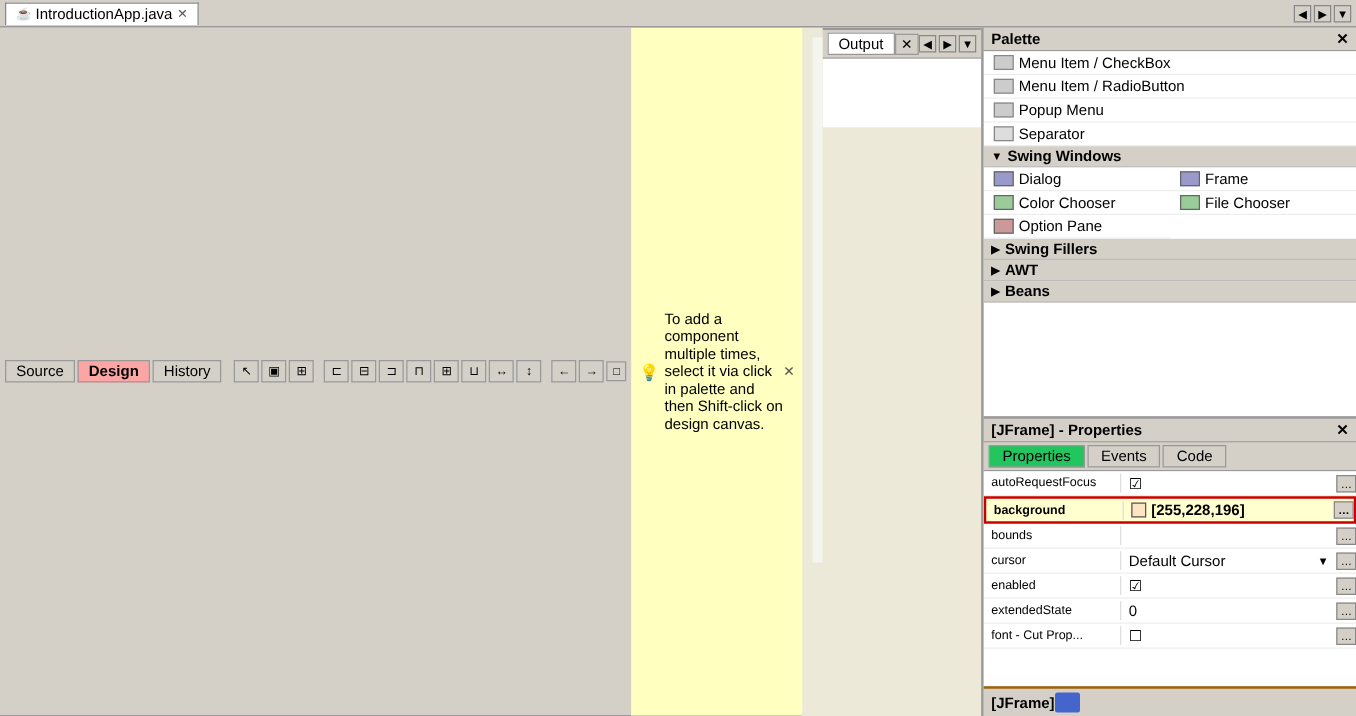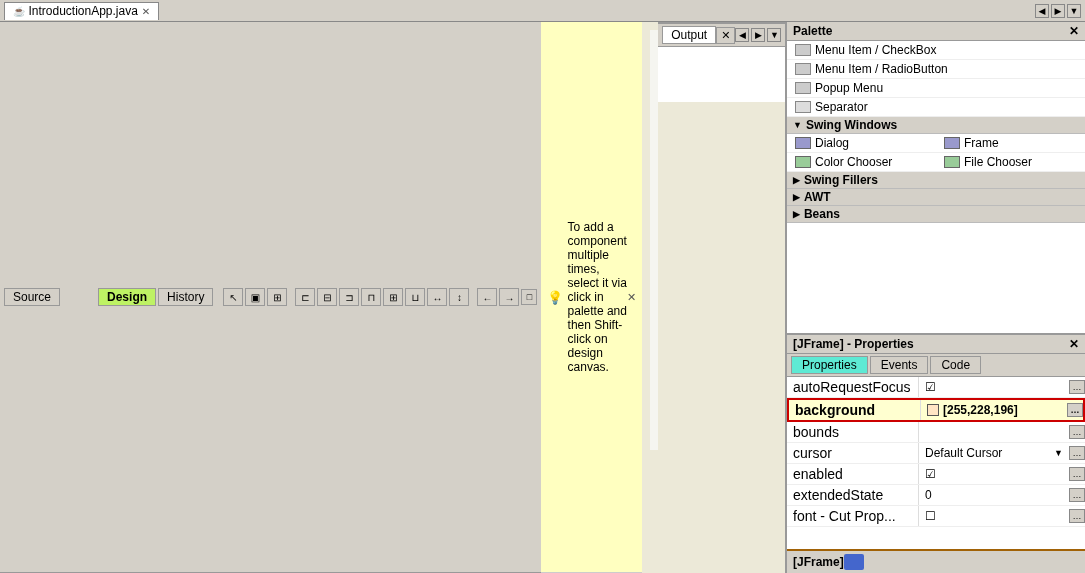--- a/index.html
+++ b/index.html
@@ -22,21 +22,21 @@
 
     
     .main-area { display: flex; flex: 1; overflow: hidden; }
 
     
     .editor-panel { flex: 1; display: flex; flex-direction: row; background: #ece9d8; overflow: hidden; }
 
     
     .editor-tabs { display: flex; align-items: center; background: #d4d0c8; border-bottom: 1px solid #999; padding: 2px 4px; gap: 2px; }
     .editor-tab { padding: 1px 8px; border: 1px solid #999; background: #d4d0c8; cursor: pointer; font-size: 11px; }
-    .editor-tab.active { background: #bef264; font-weight: bold; margin-left: 36px; }
+    .editor-tab.active { background: #fca5a5; font-weight: bold; }
     .toolbar { display: flex; align-items: center; gap: 2px; margin-left: 8px; }
     .tb-btn { width: 20px; height: 18px; background: #d4d0c8; border: 1px solid #999; display: flex; align-items: center; justify-content: center; font-size: 10px; cursor: pointer; }
     .tb-sep { width: 4px; }
     .tb-expand { margin-left: auto; width: 16px; height: 16px; background: #d4d0c8; border: 1px solid #999; display: flex; align-items: center; justify-content: center; font-size: 9px; cursor: pointer; }
 
     
     .info-bar { display: flex; align-items: center; background: #ffffc0; padding: 2px 6px; border-bottom: 1px solid #ccc; font-size: 11px; }
     .info-icon { color: #cc9900; margin-right: 4px; font-size: 13px; }
     .info-close { margin-left: auto; cursor: pointer; font-size: 11px; color: #555; }
 
@@ -67,25 +67,25 @@
     .palette-section-arrow { margin-right: 4px; font-size: 9px; }
     .palette-section-indent { background: #fff; }
     .palette-two-col { display: flex; }
     .palette-col { flex: 1; }
 
     
     .props-panel { height: 240px; background: #d4d0c8; border-top: 2px solid #999; display: flex; flex-direction: column; }
     .props-header { display: flex; align-items: flex-start; justify-content: space-between; padding: 2px 6px; border-bottom: 1px solid #999; font-size: 12px; font-weight: bold; gap: 16px; }
     .props-tabs { display: flex; gap: 2px; padding: 2px 4px; background: #d4d0c8; border-bottom: 1px solid #999; }
     .props-tab { padding: 1px 10px; border: 1px solid #999; background: #d4d0c8; cursor: pointer; font-size: 11px; }
-    .props-tab.active { background: #5eead4; }
+    .props-tab.active { background: #22c55e; }
     .props-table { flex: 1; overflow-y: auto; background: #fff; }
     .props-row { display: flex; align-items: center; border-bottom: 1px solid #eee; min-height: 20px; }
     .props-row.highlighted { background: #ffffd0; font-weight: bold; }
-    .props-key { width: 132px; padding: 2px 6px; font-size: 14px; border-right: 1px solid #ddd; flex-shrink: 0; }
+    .props-key { width: 110px; padding: 2px 6px; font-size: 10px; border-right: 1px solid #ddd; flex-shrink: 0; }
     .props-val { flex: 1; padding: 2px 6px; font-size: 11px; display: flex; align-items: center; gap: 4px; }
     .props-edit-btn { width: 16px; height: 14px; background: #d4d0c8; border: 1px solid #888; font-size: 9px; display: flex; align-items: center; justify-content: center; cursor: pointer; margin-left: auto; }
     .color-box { width: 12px; height: 12px; border: 1px solid #555; display: inline-block; }
     .checkbox-icon { font-size: 12px; }
     .props-bottom { background: #d4d0c8; padding: 3px 6px; border-top: 2px solid #a16207; font-size: 12px; font-weight: bold; display: flex; align-items: center; justify-content: flex-start; }
     .props-bottom-icon { width: 20px; height: 16px; background: #4466cc; border-radius: 2px; }
 
     
     .scroll-area { width: 16px; background: #d4d0c8; border-left: 1px solid #999; }
   </style>
@@ -271,20 +271,24 @@
       <div class="palette-two-col palette-section-indent">
         <div class="palette-col">
           <div class="palette-item">
             <div class="palette-item-icon" style="background:#9999cc; border:1px solid #666;"></div>
             <span>Dialog</span>
           </div>
           <div class="palette-item">
             <div class="palette-item-icon" style="background:#99cc99; border:1px solid #666;"></div>
             <span>Color Chooser</span>
           </div>
+          <div class="palette-item">
+            <div class="palette-item-icon" style="background:#cc9999; border:1px solid #666;"></div>
+            <span>Option Pane</span>
+          </div>
         </div>
         <div class="palette-col">
           <div class="palette-item">
             <div class="palette-item-icon" style="background:#9999cc; border:1px solid #666;"></div>
             <span>Frame</span>
           </div>
           <div class="palette-item">
             <div class="palette-item-icon" style="background:#99cc99; border:1px solid #666;"></div>
             <span>File Chooser</span>
           </div>

